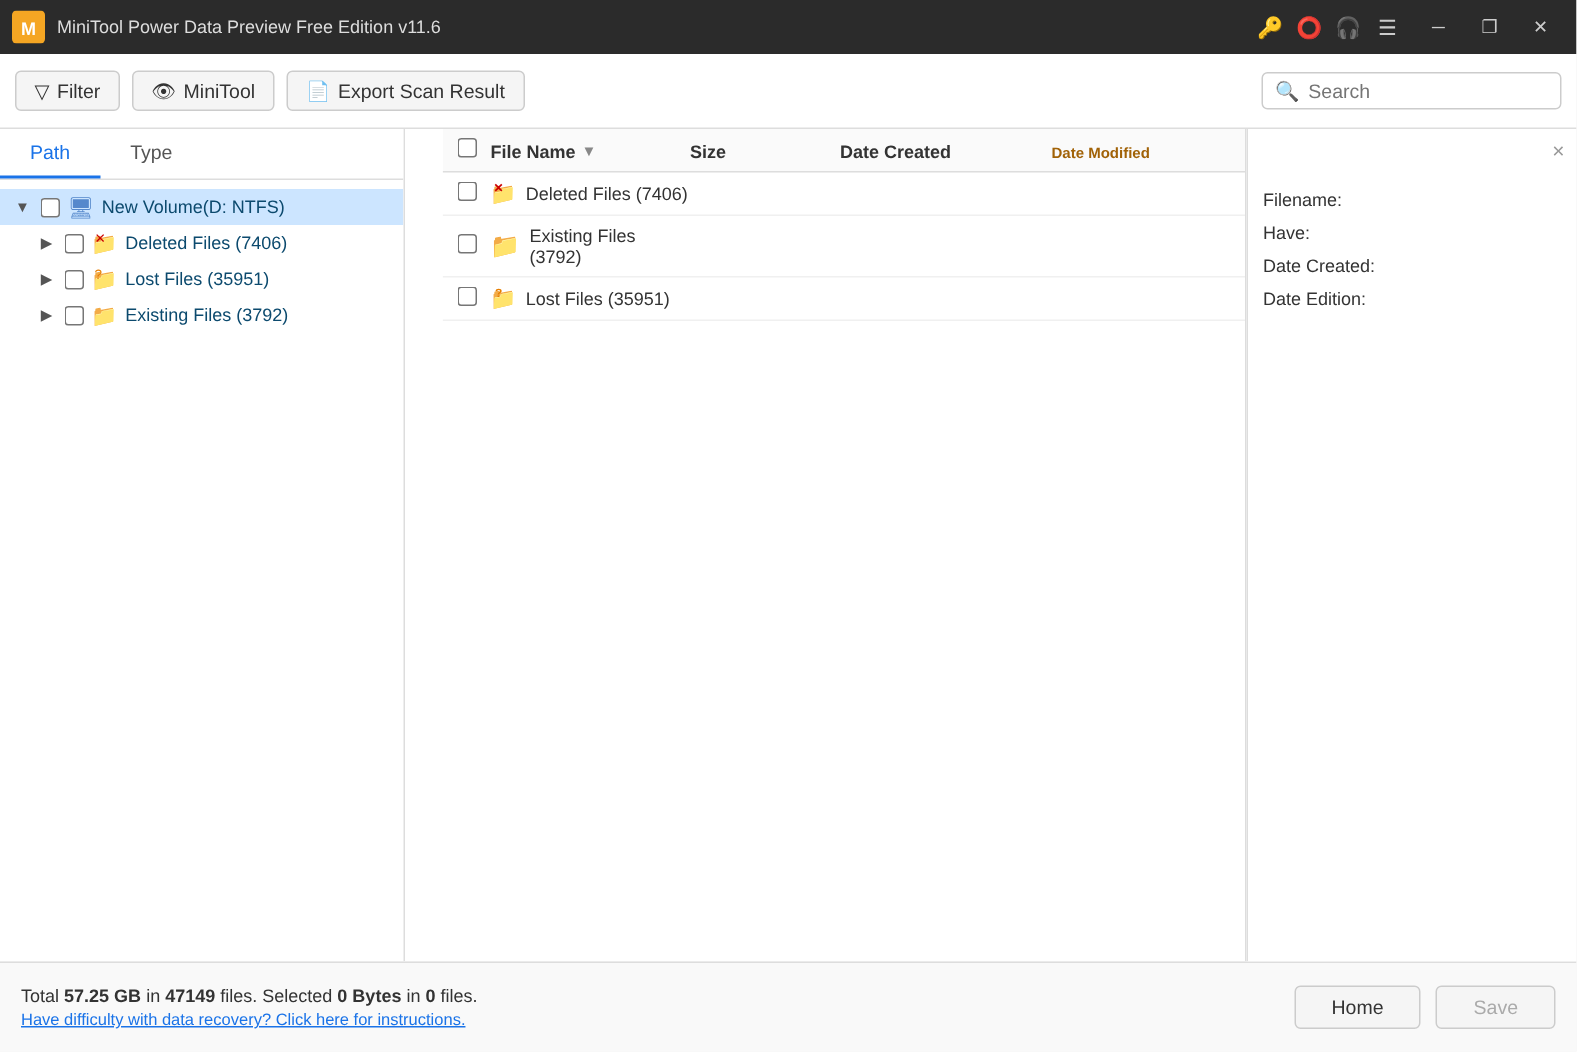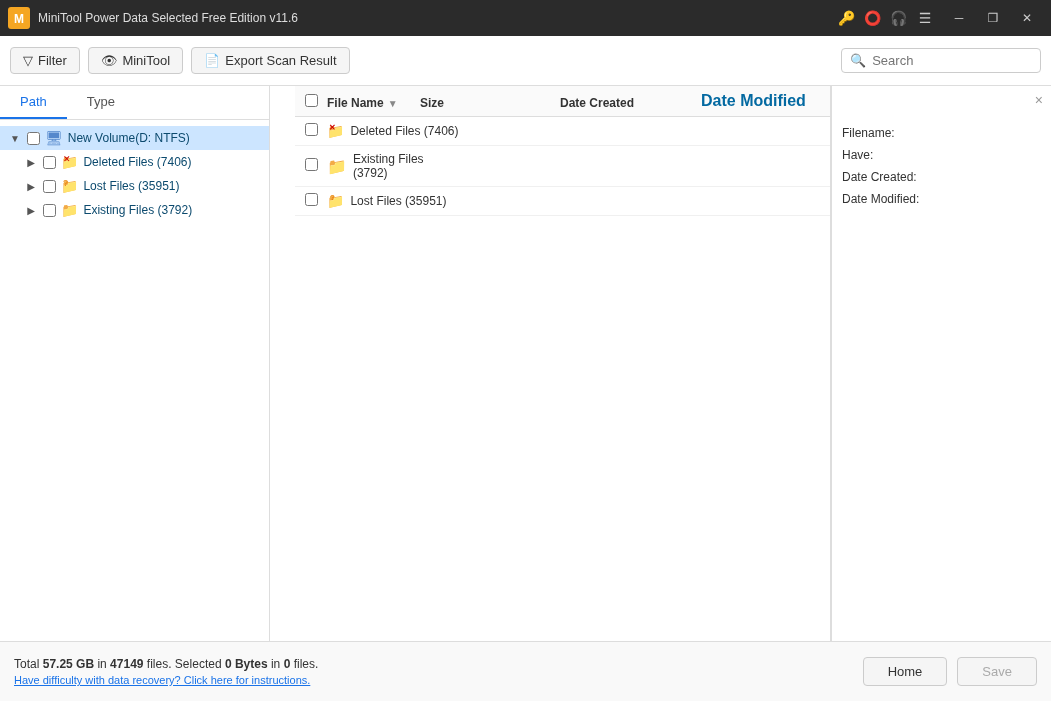--- a/index.html
+++ b/index.html
@@ -247,27 +247,26 @@
       width: 100px;
       font-size: 12px;
       font-weight: 600;
       color: #333;
     }
     .th-date-created {
       width: 130px;
       font-size: 12px;
       font-weight: 600;
       color: #333;
-      margin-left: 40px;
     }
     .th-date-modified {
       width: 130px;
-      font-size: 16px;
+      font-size: 10px;
       font-weight: 600;
-      color: #0369a1;
+      color: #a16207;
       padding-left: 11px;
     }
     .table-row {
       display: flex;
       align-items: center;
       padding: 6px 10px;
       border-bottom: 1px solid #f0f0f0;
       cursor: pointer;
     }
     .row-checkbox {
@@ -370,21 +369,21 @@
 <body>
 
 <div class="title-bar">
   <div class="title-bar-logo">
     
     <svg width="22" height="22" viewBox="0 0 22 22">
       <rect width="22" height="22" rx="3" fill="#f5a623"></rect>
       <text x="11" y="16" text-anchor="middle" font-size="12" font-weight="bold" fill="white">M</text>
     </svg>
   </div>
-  <span class="title-bar-title">MiniTool Power Data Selected Free Edition v11.6</span>
+  <span class="title-bar-title">MiniTool Power Data Preview Free Edition v11.6</span>
   <div class="title-bar-icons">
     <div class="title-bar-icon">🔑</div>
     <div class="title-bar-icon">⭕</div>
     <div class="title-bar-icon">🎧</div>
     <div class="title-bar-icon">☰</div>
   </div>
   <div class="title-bar-controls">
     <button class="win-btn">─</button>
     <button class="win-btn">❐</button>
     <button class="win-btn close">✕</button>
@@ -526,21 +525,21 @@
           <div class="preview-field">
             <span class="preview-label">Filename:</span>
           </div>
           <div class="preview-field">
             <span class="preview-label">Have:</span>
           </div>
           <div class="preview-field">
             <span class="preview-label">Date Created:</span>
           </div>
           <div class="preview-field">
-            <span class="preview-label">Date Modified:</span>
+            <span class="preview-label">Date Edition:</span>
           </div>
         </div>
       </div>
 
     </div>
   </div>
 </div>
 
 <div class="status-bar">
   <div class="status-left">

